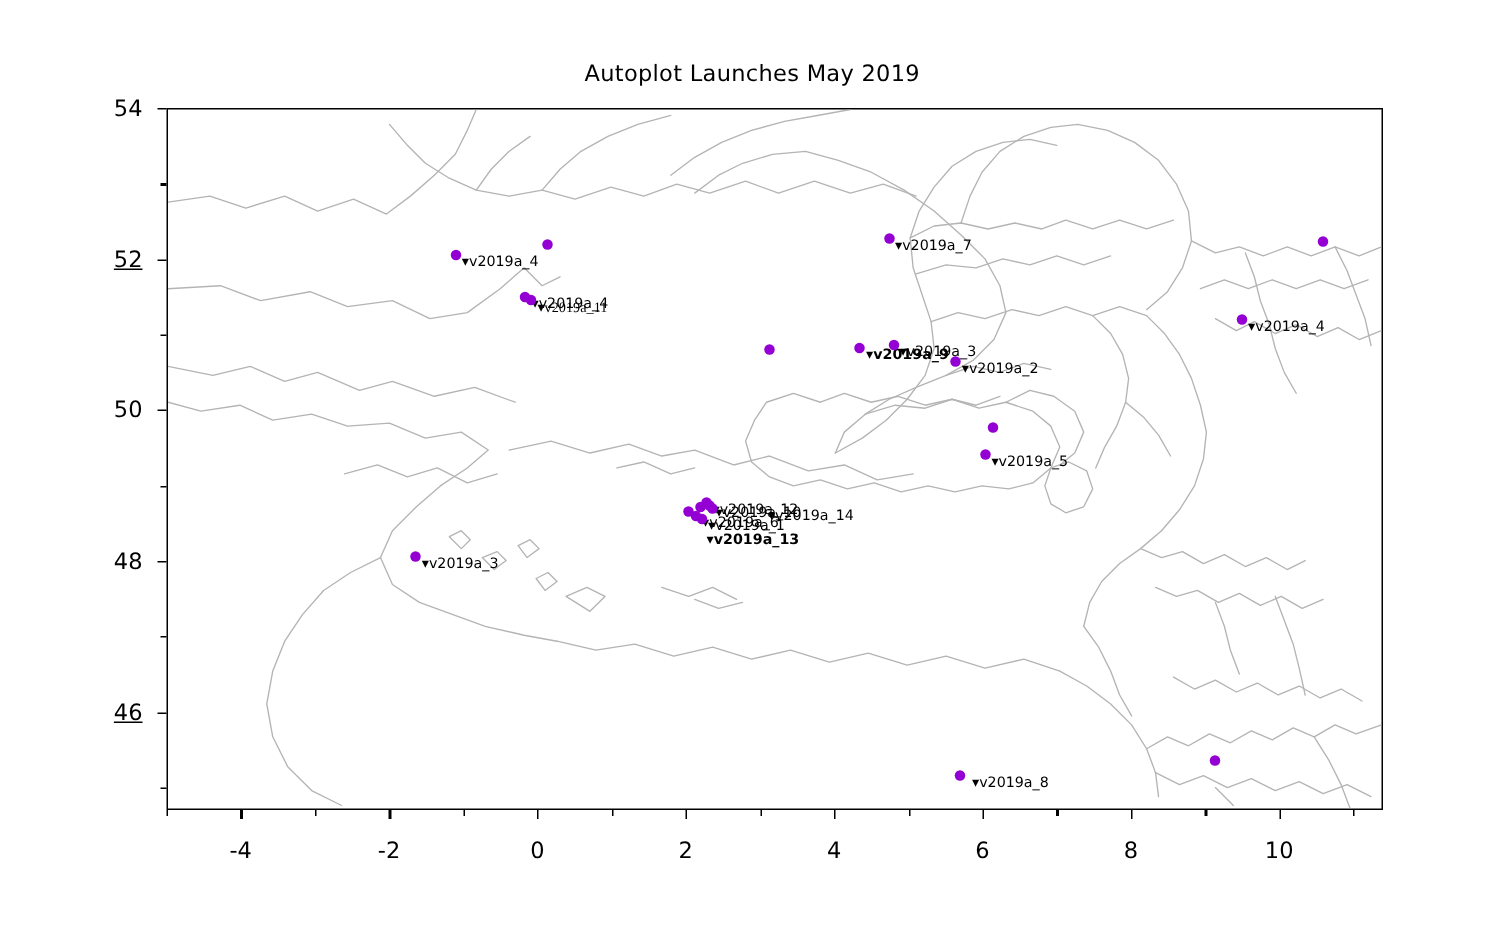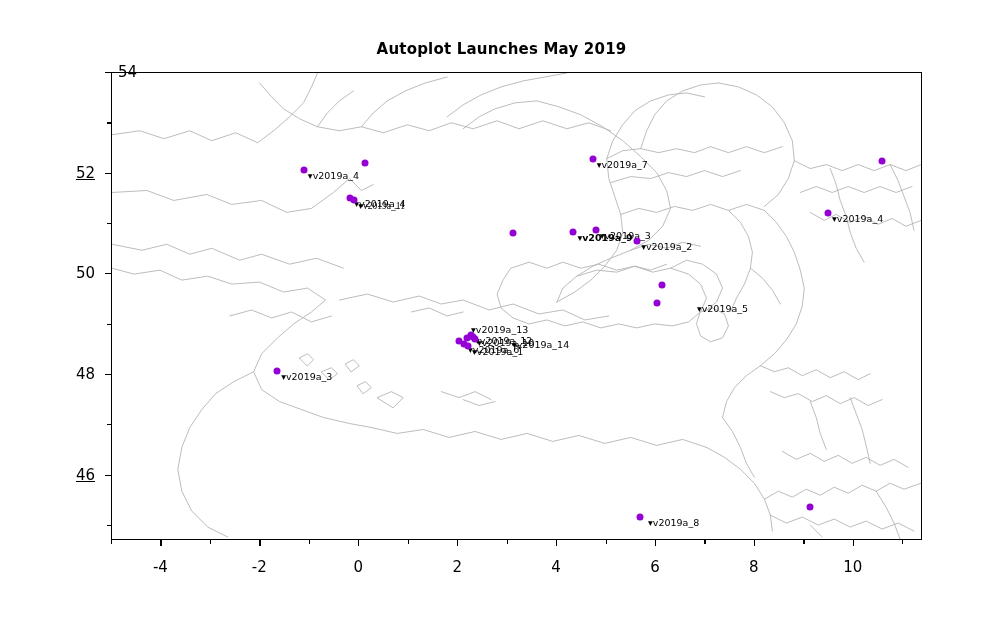--- a/index.html
+++ b/index.html
@@ -3,21 +3,21 @@
 <meta charset="utf-8">
 <style>
   html,body{margin:0;padding:0;background:#ffffff;}
   body{width:1003px;height:633px;position:relative;overflow:hidden;
        font-family:"DejaVu Sans", sans-serif;}
 
   #figure{position:absolute;left:0;top:0;width:1003px;height:633px;background:#ffffff;}
 
   
   #title{position:absolute;left:0;top:40px;width:1003px;text-align:center;
-         font-size:15px;color:#000;letter-spacing:.2px;font-weight:bold;}
+         font-size:15px;color:#000;letter-spacing:.2px;}
 
   
   #axes{position:absolute;left:111px;top:72px;width:811px;height:468px;
         border:1.3px solid #000;box-sizing:border-box;background:#fff;overflow:hidden;}
 
   #mapsvg{position:absolute;left:0;top:0;width:100%;height:100%;}
 
   
   .tick{position:absolute;background:#000;}
   .tick.x{width:1.2px;height:6px;top:540px;}
@@ -122,30 +122,30 @@
       <div class="ptlabel" style="left: 484.666px; top: 90.5484px;">▾v2019a_7</div>
       <div class="pt" style="left: 400.555px; top: 160.026px; width: 7px; height: 7px; background: rgb(148, 0, 211);"></div>
       <div class="pt" style="left: 461.38px; top: 159.019px; width: 7px; height: 7px; background: rgb(148, 0, 211);"></div>
       <div class="ptlabel" style="left: 465.38px; top: 164.019px; font-weight: bold;">▾v2019a_9</div>
       <div class="pt" style="left: 483.633px; top: 157.006px; width: 7px; height: 7px; background: rgb(148, 0, 211);"></div>
       <div class="ptlabel" style="left: 487.633px; top: 162.006px;">▾v2019a_3</div>
       <div class="pt" style="left: 525.172px; top: 168.077px; width: 7px; height: 7px; background: rgb(148, 0, 211);"></div>
       <div class="ptlabel" style="left: 529.172px; top: 173.077px;">▾v2019a_2</div>
       <div class="pt" style="left: 549.898px; top: 212.361px; width: 7px; height: 7px; background: rgb(148, 0, 211);"></div>
       <div class="pt" style="left: 544.952px; top: 230.477px; width: 7px; height: 7px; background: rgb(148, 0, 211);"></div>
-      <div class="ptlabel" style="left: 548.952px; top: 235.477px; margin-left: 36px;">▾v2019a_5</div>
+      <div class="ptlabel" style="left: 548.952px; top: 235.477px;">▾v2019a_5</div>
       <div class="pt" style="left: 716.054px; top: 139.897px; width: 7px; height: 7px; background: rgb(148, 0, 211);"></div>
       <div class="ptlabel" style="left: 720.054px; top: 144.897px;">▾v2019a_4</div>
       <div class="pt" style="left: 770.45px; top: 87.5613px; width: 7px; height: 7px; background: rgb(148, 0, 211);"></div>
       <div class="pt" style="left: 698.251px; top: 433.781px; width: 7px; height: 7px; background: rgb(148, 0, 211);"></div>
       <div class="pt" style="left: 528.139px; top: 443.845px; width: 7px; height: 7px; background: rgb(148, 0, 211);"></div>
       <div class="ptlabel" style="left: 536px; top: 448.845px;">▾v2019a_8</div>
       <div class="pt" style="left: 347.148px; top: 267.716px; width: 7px; height: 7px; background: rgb(148, 0, 211);"></div>
       <div class="pt" style="left: 355.06px; top: 264.697px; width: 7px; height: 7px; background: rgb(148, 0, 211);"></div>
-      <div class="ptlabel" style="left: 359.06px; top: 256px;">▾v2019a_13</div>
+      <div class="ptlabel" style="left: 359.06px; top: 287px; font-weight: bold;">▾v2019a_13</div>
       <div class="pt" style="left: 359.016px; top: 261.677px; width: 7px; height: 7px; background: rgb(148, 0, 211);"></div>
       <div class="ptlabel" style="left: 363.016px; top: 266.677px;">▾v2019a_12</div>
       <div class="pt" style="left: 360.994px; top: 263.69px; width: 7px; height: 7px; background: rgb(148, 0, 211);"></div>
       <div class="ptlabel" style="left: 364.994px; top: 268.69px;">▾v2019a_10</div>
       <div class="pt" style="left: 362.972px; top: 265.703px; width: 7px; height: 7px; background: rgb(148, 0, 211);"></div>
       <div class="ptlabel" style="left: 366.972px; top: 270.703px; margin-left: 33px;">▾v2019a_14</div>
       <div class="pt" style="left: 352.093px; top: 270.735px; width: 7px; height: 7px; background: rgb(148, 0, 211);"></div>
       <div class="ptlabel" style="left: 356.093px; top: 275.735px;">▾v2019a_6</div>
       <div class="pt" style="left: 356.049px; top: 272.748px; width: 7px; height: 7px; background: rgb(148, 0, 211);"></div>
       <div class="ptlabel" style="left: 360.049px; top: 277.748px;">▾v2019a_1</div>
@@ -178,19 +178,19 @@
     <div class="tick x minor" style="left: 902.22px;"></div>
     <div class="tick y" style="top: 474.581px;"></div>
     <div class="ticklabel y" style="top: 474.581px; text-decoration: underline;">46</div>
     <div class="tick y" style="top: 373.935px;"></div>
     <div class="ticklabel y" style="top: 373.935px;">48</div>
     <div class="tick y" style="top: 273.29px;"></div>
     <div class="ticklabel y" style="top: 273.29px;">50</div>
     <div class="tick y" style="top: 172.645px;"></div>
     <div class="ticklabel y" style="top: 172.645px; text-decoration: underline;">52</div>
     <div class="tick y" style="top: 72px;"></div>
-    <div class="ticklabel y" style="top: 72px; padding-left: 42px;">54</div>
+    <div class="ticklabel y" style="top: 72px;">54</div>
     <div class="tick y minor" style="top: 524.903px;"></div>
     <div class="tick y minor" style="top: 424.258px;"></div>
     <div class="tick y minor" style="top: 323.613px;"></div>
     <div class="tick y minor" style="top: 222.968px;"></div>
     <div class="tick y minor" style="top: 122.323px;"></div>
   </div>
 
 </body></html>

